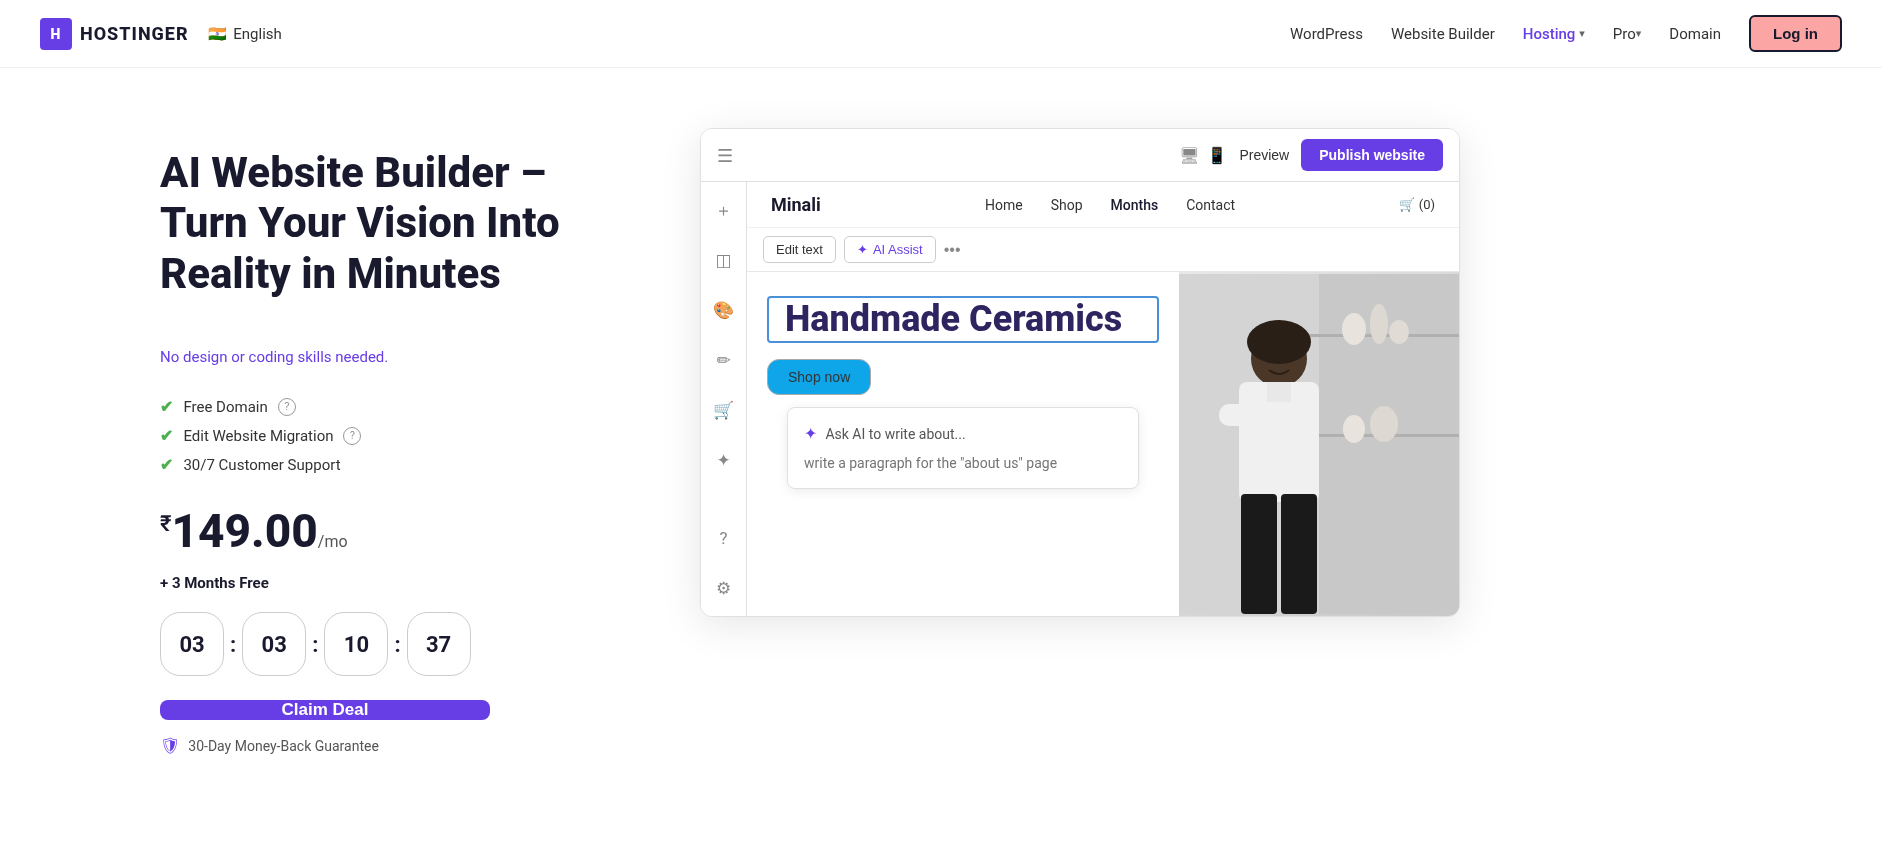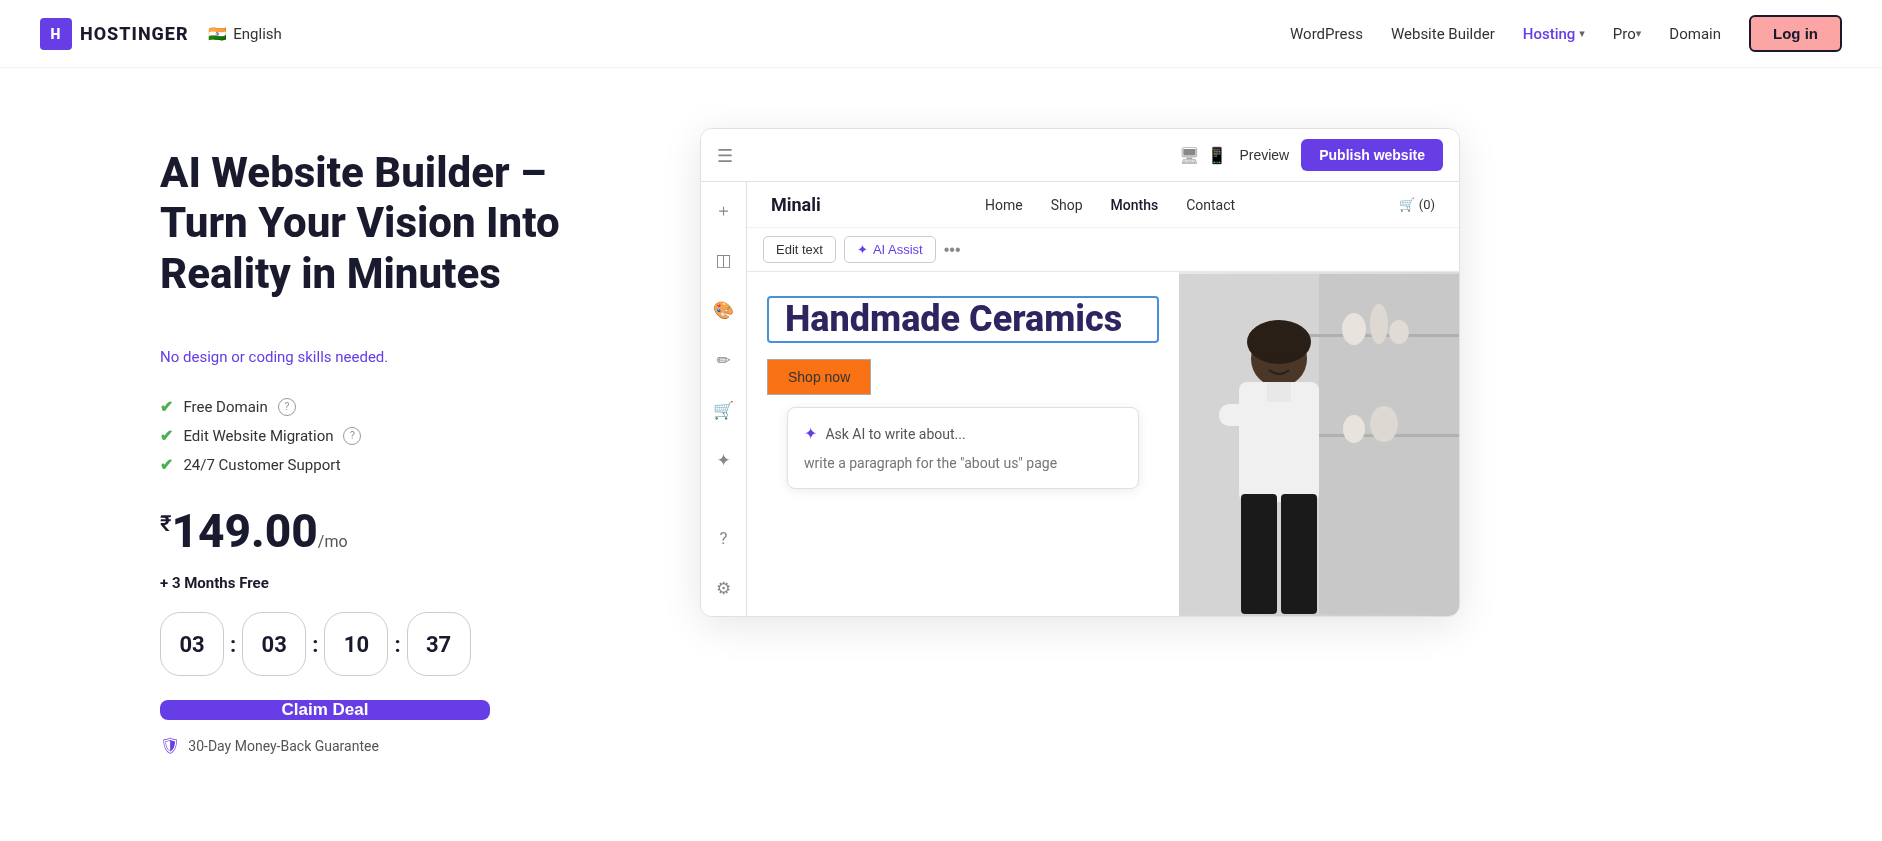--- a/index.html
+++ b/index.html
@@ -131,22 +131,22 @@
       flex: 1; padding: 24px 20px; min-height: 260px; position: relative;
     }
     .canvas-heading-box {
       border: 2px solid #4a90d9; border-radius: 4px; padding: 1px 16px;
       margin-bottom: 16px;
     }
     .canvas-heading {
       font-size: 36px; font-weight: 800; color: #2d2460; line-height: 1.15;
     }
     .canvas-shop-btn {
-      border: 1px solid #aaa; border-radius: 0; padding: 9px 20px;
-      font-size: 14px; color: #333; background: #f97316; cursor: pointer; display: inline-block;
+      border: 1px solid #aaa; border-radius: 12px; padding: 9px 20px;
+      font-size: 14px; color: #333; background: #0ea5e9; cursor: pointer; display: inline-block;
     }
 
     .canvas-ai-panel {
       background: #fff; border: 1px solid #e0e0e0; border-radius: 8px;
       margin: 12px 20px; padding: 16px; box-shadow: 0 2px 12px rgba(0,0,0,0.08);
     }
     .ai-panel-header { display: flex; align-items: center; gap: 8px; margin-bottom: 10px; font-size: 14px; color: #555; }
     .ai-sparkle { color: #673de6; font-size: 16px; }
     .ai-input {
       width: 100%; border: none; outline: none; font-size: 14px; color: #888;
@@ -205,21 +205,21 @@
         <span>Free Domain</span>
         <span class="help-icon">?</span>
       </li>
       <li>
         <span class="check-icon">✔</span>
         <span>Edit Website Migration</span>
         <span class="help-icon">?</span>
       </li>
       <li>
         <span class="check-icon">✔</span>
-        <span>24/7 Customer Support</span>
+        <span>30/7 Customer Support</span>
       </li>
     </ul>
     <div class="price-section">
       <span class="price">
         <span class="price-currency">₹</span><span>149.00</span><span class="price-period">/mo</span>
       </span>
     </div>
     <div class="price-offer">+ 3 Months Free</div>
     <div class="timer">
       <div class="timer-box">03</div>

